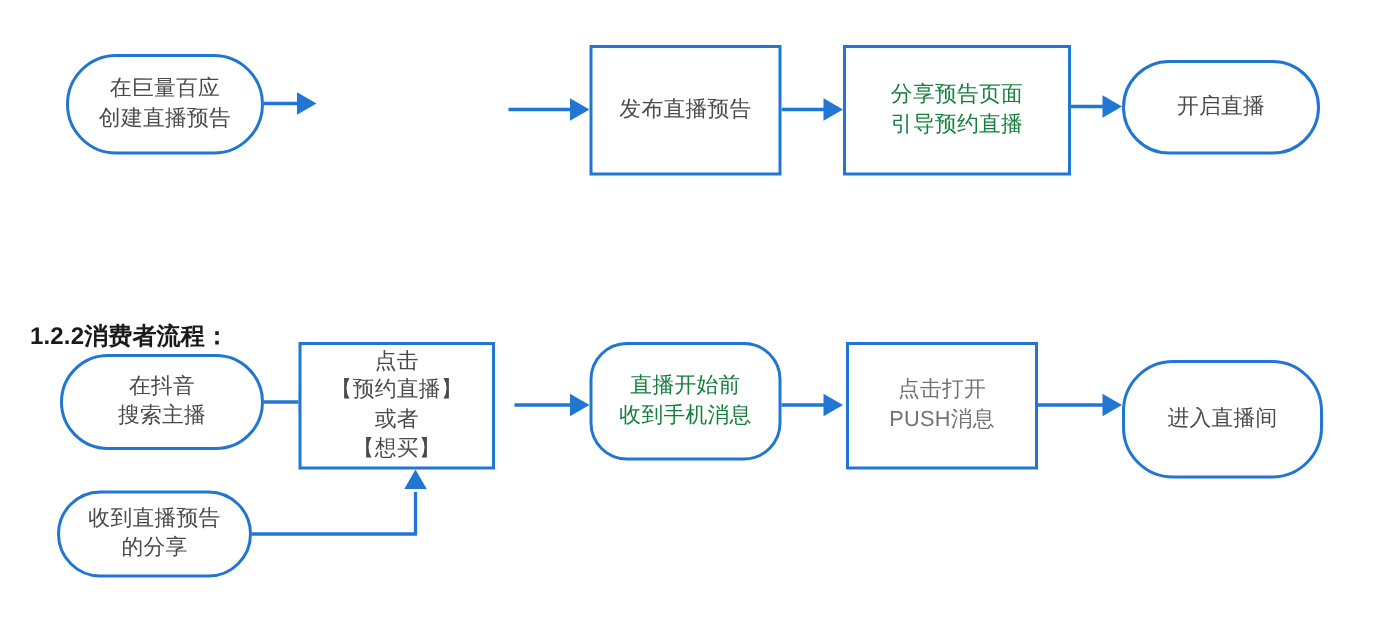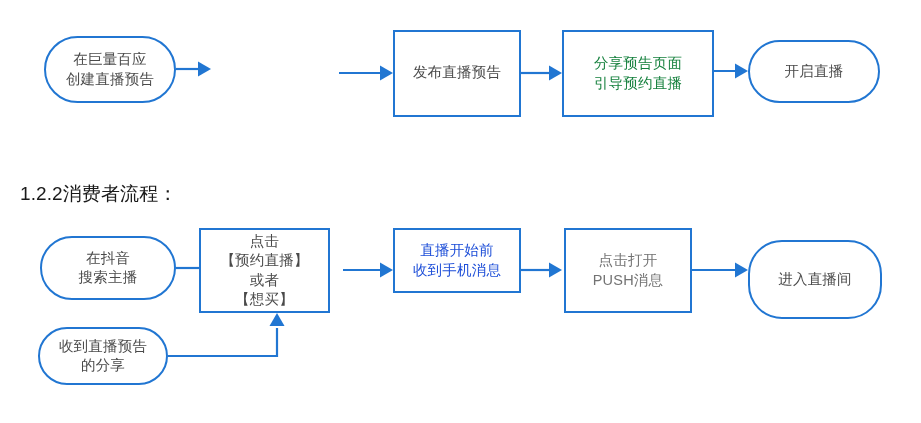--- a/index.html
+++ b/index.html
@@ -38,26 +38,27 @@
     z-index: 3;
   }
   .node.round {
     border-radius: 34px;
   }
   .node.rect {
     border-radius: 0;
   }
   .heading {
     position: absolute;
-    font-size: 19px;
-    font-weight: normal;
+    font-size: 16px;
+    font-weight: bold;
     color: #1a1a1a;
     letter-spacing: 0.1px;
     white-space: pre;
     z-index: 3;
+    margin-top: 33px;
   }
   svg#wires {
     position: absolute;
     left: 0;
     top: 0;
     width: 921px;
     height: 423px;
     z-index: 1;
     overflow: visible;
   }
@@ -113,38 +114,38 @@
     <g>
       <path class="wire" d="M168 356 L277 356 L277 328" style="stroke: rgb(33, 118, 210);"></path>
       <polygon class="head" points="269.5,326 277,313 284.5,326" style="fill: rgb(33, 118, 210);"></polygon>
     </g>
   </svg>
 
   <div class="node round" style="left: 44px; top: 36px; width: 132px; height: 67px; color: rgb(74, 74, 74);">在巨量百应
 创建直播预告</div>
 
 
-  <div class="node rect" style="left: 393px; top: 30px; width: 128px; height: 87px; color: rgb(74, 74, 74); font-family: Liberation Mono, monospace;">发布直播预告</div>
+  <div class="node rect" style="left: 393px; top: 30px; width: 128px; height: 87px; color: rgb(74, 74, 74);">发布直播预告</div>
 
   <div class="node rect" style="left: 562px; top: 30px; width: 152px; height: 87px; color: #15803d;">分享预告页面
 引导预约直播</div>
 
   <div class="node round" style="left: 748px; top: 40px; width: 132px; height: 63px; color: rgb(74, 74, 74);">开启直播</div>
 
   <div class="heading" style="left: 20px; top: 181px; color: rgb(26, 26, 26);">1.2.2消费者流程：</div>
 
   <div class="node round" style="left: 40px; top: 236px; width: 136px; height: 64px; color: rgb(74, 74, 74);">在抖音
 搜索主播</div>
 
   <div class="node rect" style="left: 199px; top: 228px; width: 131px; height: 85px; color: rgb(74, 74, 74);">点击
 【预约直播】
 或者
 【想买】</div>
 
-  <div class="node rect" style="left: 393px; top: 228px; width: 128px; height: 65px; color: #1d4ed8;">直播开始前
+  <div class="node rect" style="left: 393px; top: 228px; width: 128px; height: 79px; color: #15803d; border-radius: 25px;">直播开始前
 收到手机消息</div>
 
   <div class="node rect" style="left: 564px; top: 228px; width: 128px; height: 85px; color: #737373;">点击打开
 PUSH消息</div>
 
   <div class="node round" style="left: 748px; top: 240px; width: 134px; height: 79px; color: rgb(74, 74, 74);">进入直播间</div>
 
   <div class="node round" style="left: 38px; top: 327px; width: 130px; height: 58px; color: rgb(74, 74, 74);">收到直播预告
 的分享</div>
 

